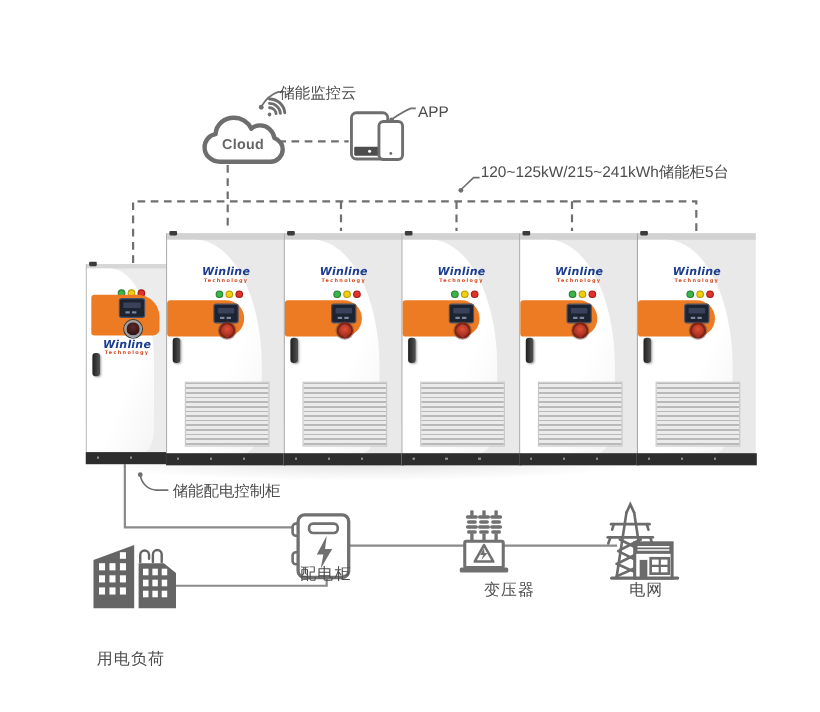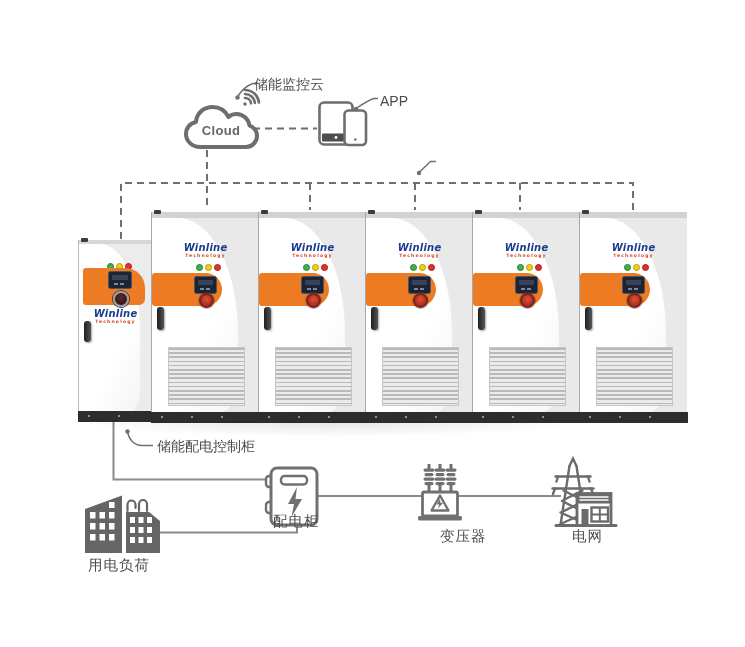--- a/index.html
+++ b/index.html
@@ -348,20 +348,21 @@
     <div class="btn-round"></div>
     <div class="handle"></div>
     <div class="grille"></div>
     <div class="cab-base"></div>
   </div>
 
   <div class="row-shadow"></div>
 
   <div class="note" style="left:254px;top:76px">储能监控云</div>
   <div class="note" style="left:380px;top:93px">APP</div>
+  <div class="note" style="left:437px;top:148px">120~125kW/215~241kWh储能柜5台</div>
   <div class="note" style="left:157px;top:438px">储能配电控制柜</div>
 
-  <div class="flow-label" style="left:88px;top:556px">用电负荷</div>
+  <div class="flow-label" style="left:88px;top:590px">用电负荷</div>
   <div class="flow-label" style="left:273px;top:512px">配电柜</div>
   <div class="flow-label" style="left:440px;top:527px">变压器</div>
   <div class="flow-label" style="left:572px;top:527px">电网</div>
 
 </div>
 
 </body></html>

